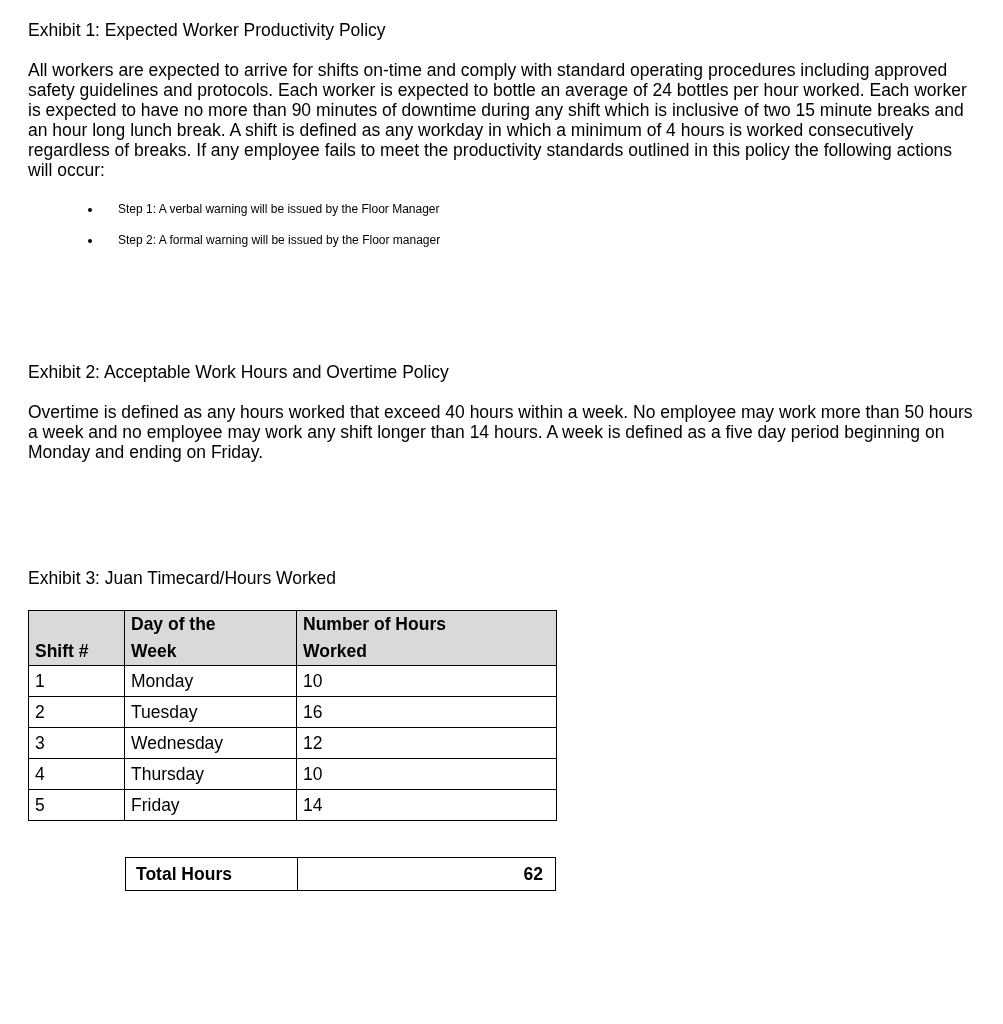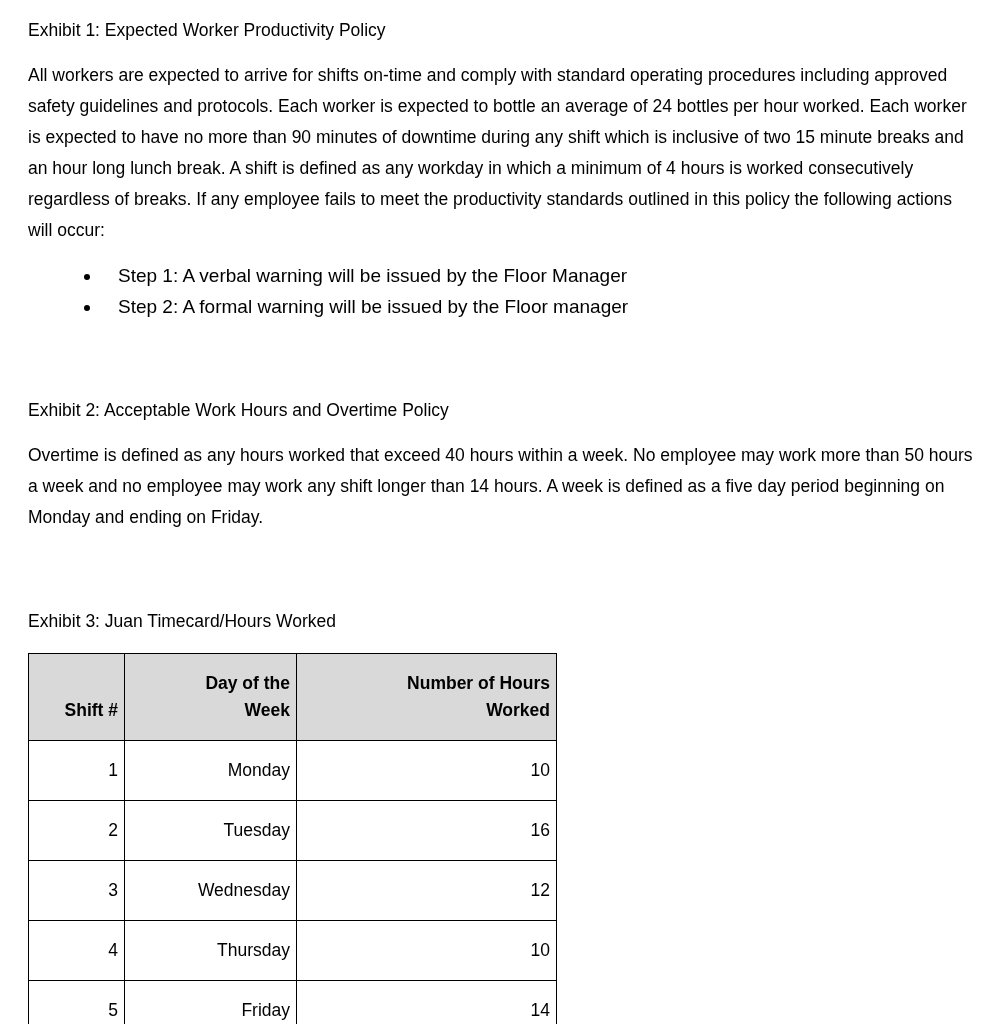--- a/index.html
+++ b/index.html
@@ -16,42 +16,42 @@
     background: #ffffff;
   }
   .heading {
     font-size: 17.5px;
     font-weight: 400;
     line-height: 24px;
     margin-bottom: 18px;
   }
   .para {
     font-size: 17.5px;
-    line-height: 31px;
+    line-height: 20px;
     max-width: 952px;
     margin-bottom: 14px;
   }
   ul.bullets {
     margin: 2px 0 16px 0;
     padding-left: 74px;
     list-style: disc;
   }
   ul.bullets li {
-    font-size: 19px;
+    font-size: 12px;
     line-height: 31px;
     padding-left: 16px;
   }
-  .spaced { margin-top: 76px; }
+  .spaced { margin-top: 104px; }
 
   table { border-collapse: collapse; font-size: 17.5px; }
   .timecard { margin-top: 20px; }
   .timecard th, .timecard td {
     border: 1px solid var(--border-color, #000000);
-    text-align: right;
-    padding: 16px 6px;
+    text-align: left;
+    padding: 0 6px;
   }
   .timecard th {
     background: var(--header-bg, #d9d9d9);
     font-weight: 700;
     vertical-align: bottom;
     line-height: 27px;
   }
   .timecard td {
     height: 31px;
     line-height: 27px;

